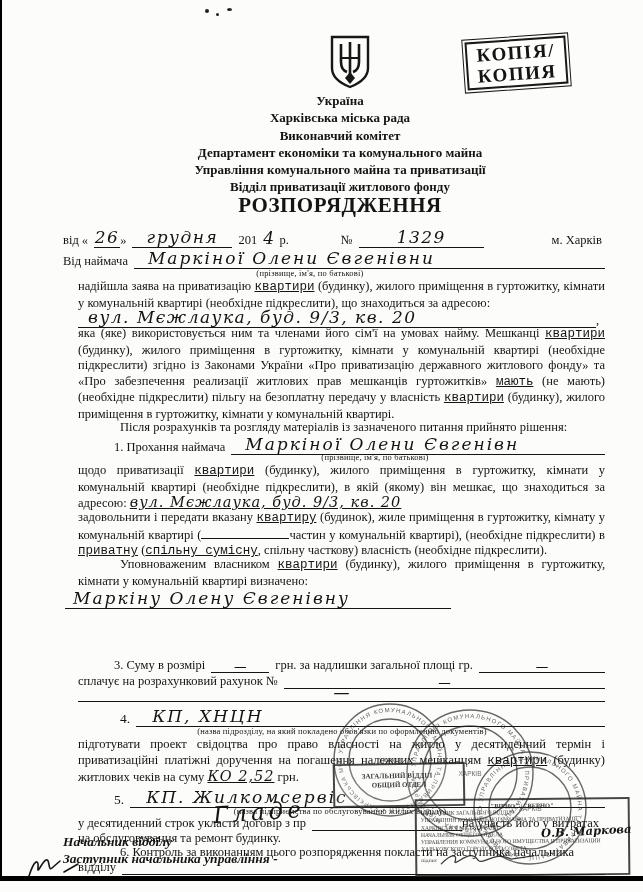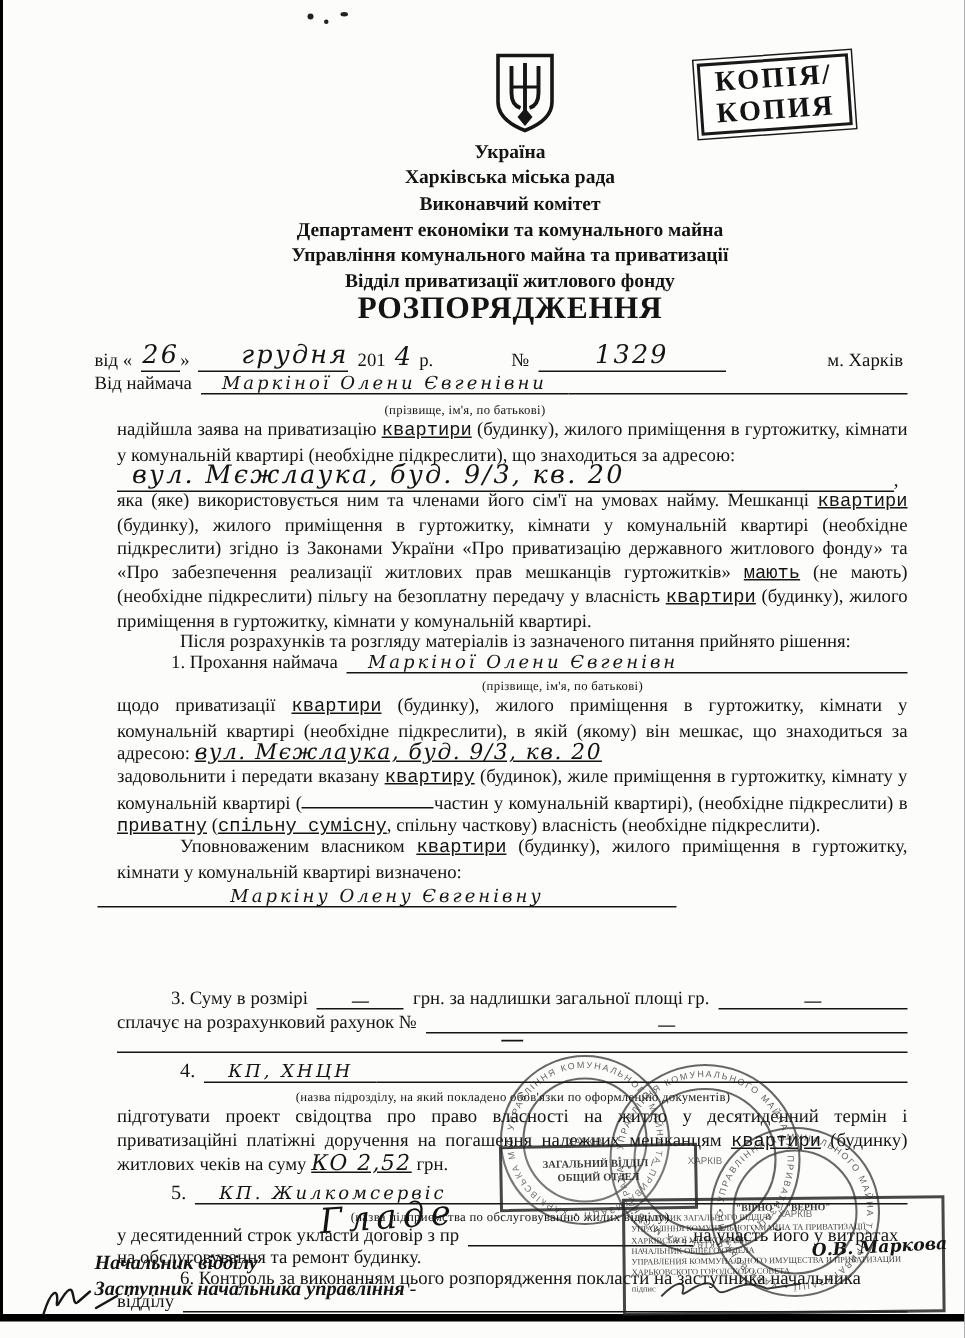--- a/index.html
+++ b/index.html
@@ -13,21 +13,21 @@
   
   .hdr{left:30px;top:92px;width:620px;text-align:center;font-weight:bold;font-size:13px;line-height:17.3px;}
   .title{left:30px;top:193px;width:620px;text-align:center;font-weight:bold;font-size:21px;letter-spacing:.5px;}
   
   .par{left:78px;width:527px;font-size:12.5px;line-height:15.5px;text-align:justify;}
   .ind{text-indent:42px;}
   .cap{font-size:8.5px;letter-spacing:.2px;text-align:center;white-space:nowrap;}
   .u{text-decoration:underline;font-family:Liberation Mono, monospace;}
   .hw{font-family:"DejaVu Serif",serif;font-style:italic;}
   .par .hw{font-size:14.5px;letter-spacing:1px;}
-  .hw-lg{font-size:12px;letter-spacing:2px;white-space:nowrap;text-align:center;}
+  .hw-lg{font-size:17px;letter-spacing:2px;white-space:nowrap;}
   .hw-md{font-size:17px;letter-spacing:1.5px;white-space:nowrap;}
   .ub{border-bottom:1.2px solid #141414;}
   .fillrow{display:flex;align-items:flex-end;font-size:12.5px;}
   .fillrow .lbl{white-space:nowrap;padding-right:6px;}
   .fill{flex:1 1 auto;border-bottom:1.2px solid #141414;height:14px;}
   .blank{display:inline-block;border-bottom:1.2px solid #141414;height:11px;}
   .dashcell{display:inline-block;border-bottom:1.2px solid #141414;text-align:center;
             font-family:"DejaVu Serif",serif;font-style:italic;line-height:10px;}
   .dashline{border-bottom:1.2px solid #141414;text-align:center;height:13px;
             font-family:"DejaVu Serif",serif;font-style:italic;line-height:10px;}
@@ -83,21 +83,21 @@
     <div>Департамент економіки та комунального майна</div>
     <div>Управління комунального майна та приватизації</div>
     <div>Відділ приватизації житлового фонду</div>
   </div>
   <div class="abs title">РОЗПОРЯДЖЕННЯ</div>
 
   <div class="abs fillrow" style="left:63px;top:227px;width:545px">
     <span class="lbl">від «</span>
     <span class="hw hw-md ub" style="min-width:26px;text-align:center">26</span>
     <span class="lbl">»</span>
-    <span class="hw hw-md ub" style="min-width:100px;text-align:right">грудня</span>
+    <span class="hw hw-md ub" style="min-width:100px;text-align:center">грудня</span>
     <span class="lbl" style="padding-left:6px">201</span>
     <span class="hw hw-md">4</span>
     <span class="lbl" style="padding-left:4px">р.</span>
     <span style="width:46px"></span>
     <span class="lbl">№</span>
     <span class="hw hw-md ub" style="min-width:125px;text-align:center">1329</span>
     <span style="flex:1"></span>
     <span class="lbl">м. Харків</span>
   </div>
 

